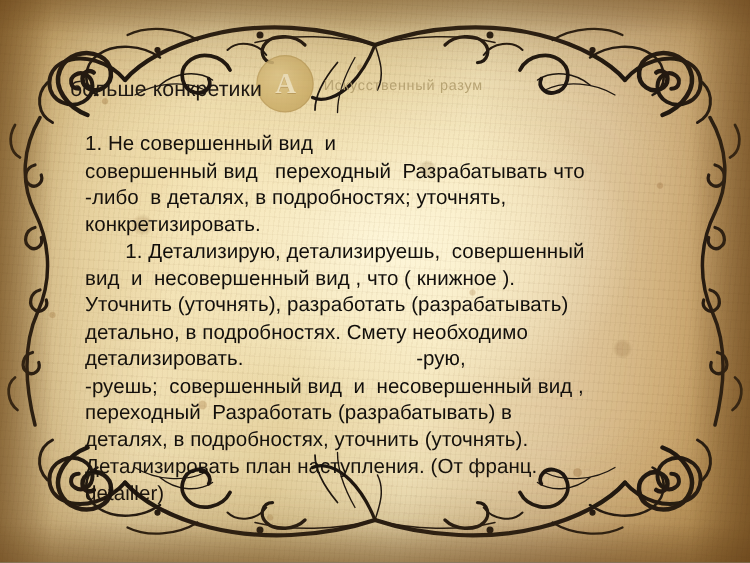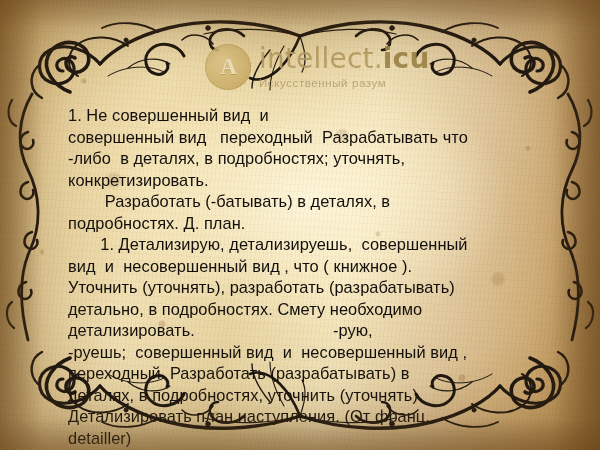--- a/index.html
+++ b/index.html
@@ -227,33 +227,31 @@
           <circle cx="466" cy="72" r="2"></circle>
       </g>
     </svg>
   </div>
 
   <div class="watermark">
     <div class="wm-badge">
       <span class="mark">A</span>
     </div>
     <div class="wm-text">
-      <div class="wm-main"><span>intellect.</span><b>icu</b></div>
       <div class="wm-sub">Искусственный  разум</div>
     </div>
   </div>
 
+  <div class="heading">больше конкретики</div>
 
   <div class="body">
     <p>1. Не совершенный вид  и
 совершенный вид   переходный  Разрабатывать что
 -либо  в деталях, в подробностях; уточнять,
 конкретизировать.</p>
-    <p>        Разработать (-батывать) в деталях, в
-подробностях. Д. план.</p>
     <p>       1. Детализирую, детализируешь,  совершенный
 вид  и  несовершенный вид , что ( книжное ).
 Уточнить (уточнять), разработать (разрабатывать)
 детально, в подробностях. Смету необходимо
 детализировать.                              -рую,
 -руешь;  совершенный вид  и  несовершенный вид ,
 переходный  Разработать (разрабатывать) в
 деталях, в подробностях, уточнить (уточнять).
 Детализировать план наступления. (От франц.
 detailler)</p>

